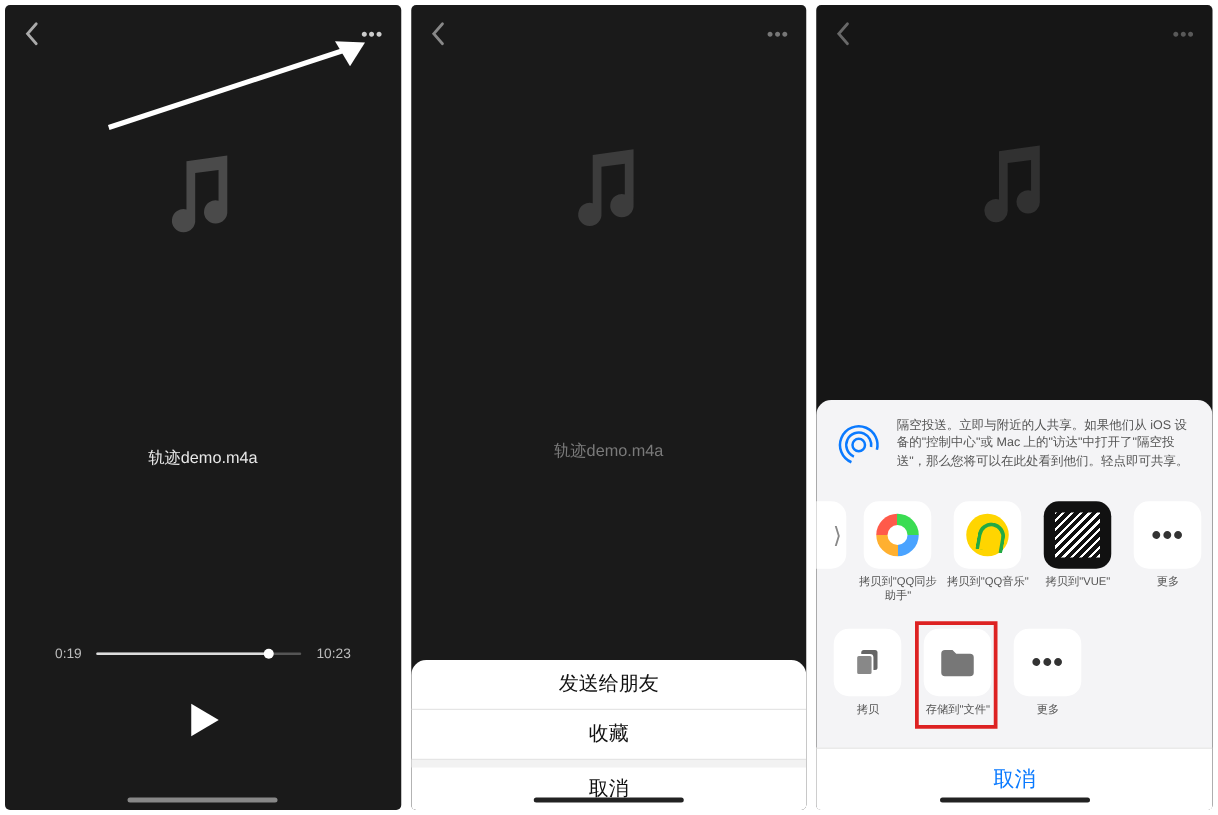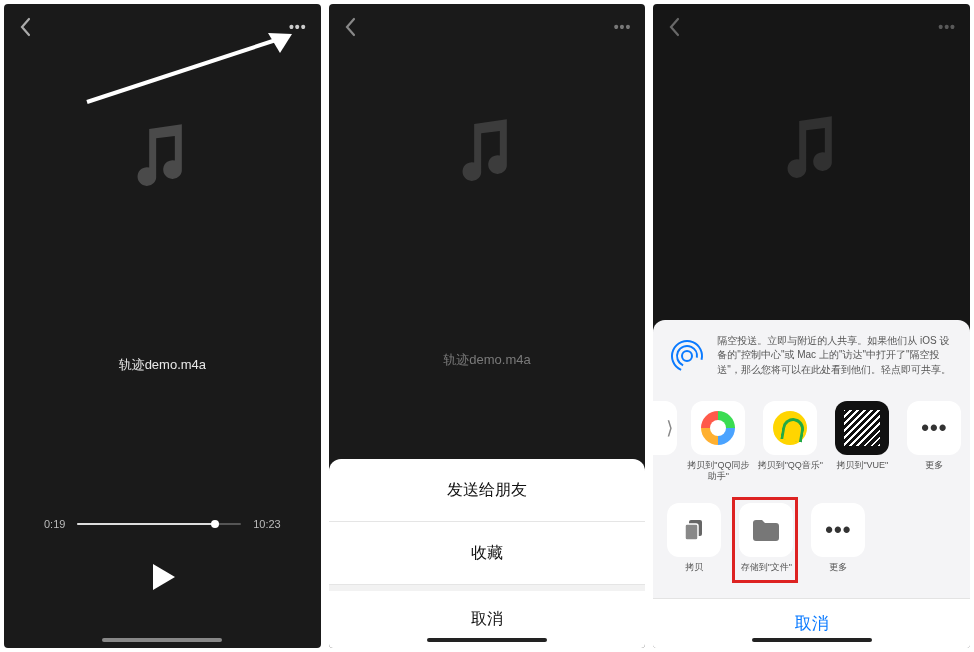--- a/index.html
+++ b/index.html
@@ -19,21 +19,21 @@
     .timeline { display: flex; align-items: center; width: 100%; gap: 12px; color: #bbb; font-size: 11px; margin-bottom: 30px; text-align: right; }
     .track { flex: 1; height: 2px; background: #555; position: relative; border-radius: 2px; }
     .progress { position: absolute; left: 0; top: 0; height: 100%; width: 84%; background: #ddd; border-radius: 2px; }
     .thumb { position: absolute; left: 84%; top: 50%; transform: translate(-50%,-50%); width: 8px; height: 8px; background: #fff; border-radius: 50%; }
     .play-btn svg { width: 34px; height: 34px; fill: #fff; }
     .home-ind { position: absolute; bottom: 6px; left: 50%; transform: translateX(-50%); width: 120px; height: 4px; background: #888; border-radius: 3px; }
     .home-ind.dark { background: #222; }
     .arrow { position: absolute; top: 26px; left: 78px; pointer-events: none; }
     .arrow svg { width: 230px; height: 80px; }
     .sheet { position: absolute; bottom: 0; left: 0; right: 0; background: #fff; border-radius: 12px 12px 0 0; overflow: hidden; }
-    .sheet-item { height: 63px; display: flex; align-items: center; justify-content: center; font-size: 16px; color: #111; border-bottom: 1px solid #e5e5e5; position: relative; }
+    .sheet-item { height: 40px; display: flex; align-items: center; justify-content: center; font-size: 16px; color: #111; border-bottom: 1px solid #e5e5e5; position: relative; }
     .sheet-item:last-child { border-bottom: none; }
     .sheet-cancel { border-top: 6px solid #f2f2f2; }
     .redbox { border: 2px solid #d22; position: absolute; pointer-events: none; }
     .share-sheet { position: absolute; bottom: 0; left: 0; right: 0; background: #f4f4f6; border-radius: 12px 12px 0 0; overflow: hidden; padding-top: 14px; }
     .airdrop { display: flex; gap: 10px; padding: 0 14px 14px; }
     .airdrop-icon { width: 40px; height: 40px; border-radius: 50%; display: flex; align-items: center; justify-content: center; flex-shrink: 0; margin-top:2px; }
     .airdrop-text { font-size: 10px; color: #555; line-height: 1.45; }
     .app-row { display: flex; gap: 6px; padding: 10px 0 10px 0; overflow: hidden; margin-left: -8px; }
     .app-item { display: flex; flex-direction: column; align-items: center; width: 66px; flex-shrink: 0; }
     .app-ico { width: 54px; height: 54px; border-radius: 12px; background: #fff; display: flex; align-items: center; justify-content: center; font-size: 30px; margin-bottom: 5px; position: relative; overflow:hidden; }

